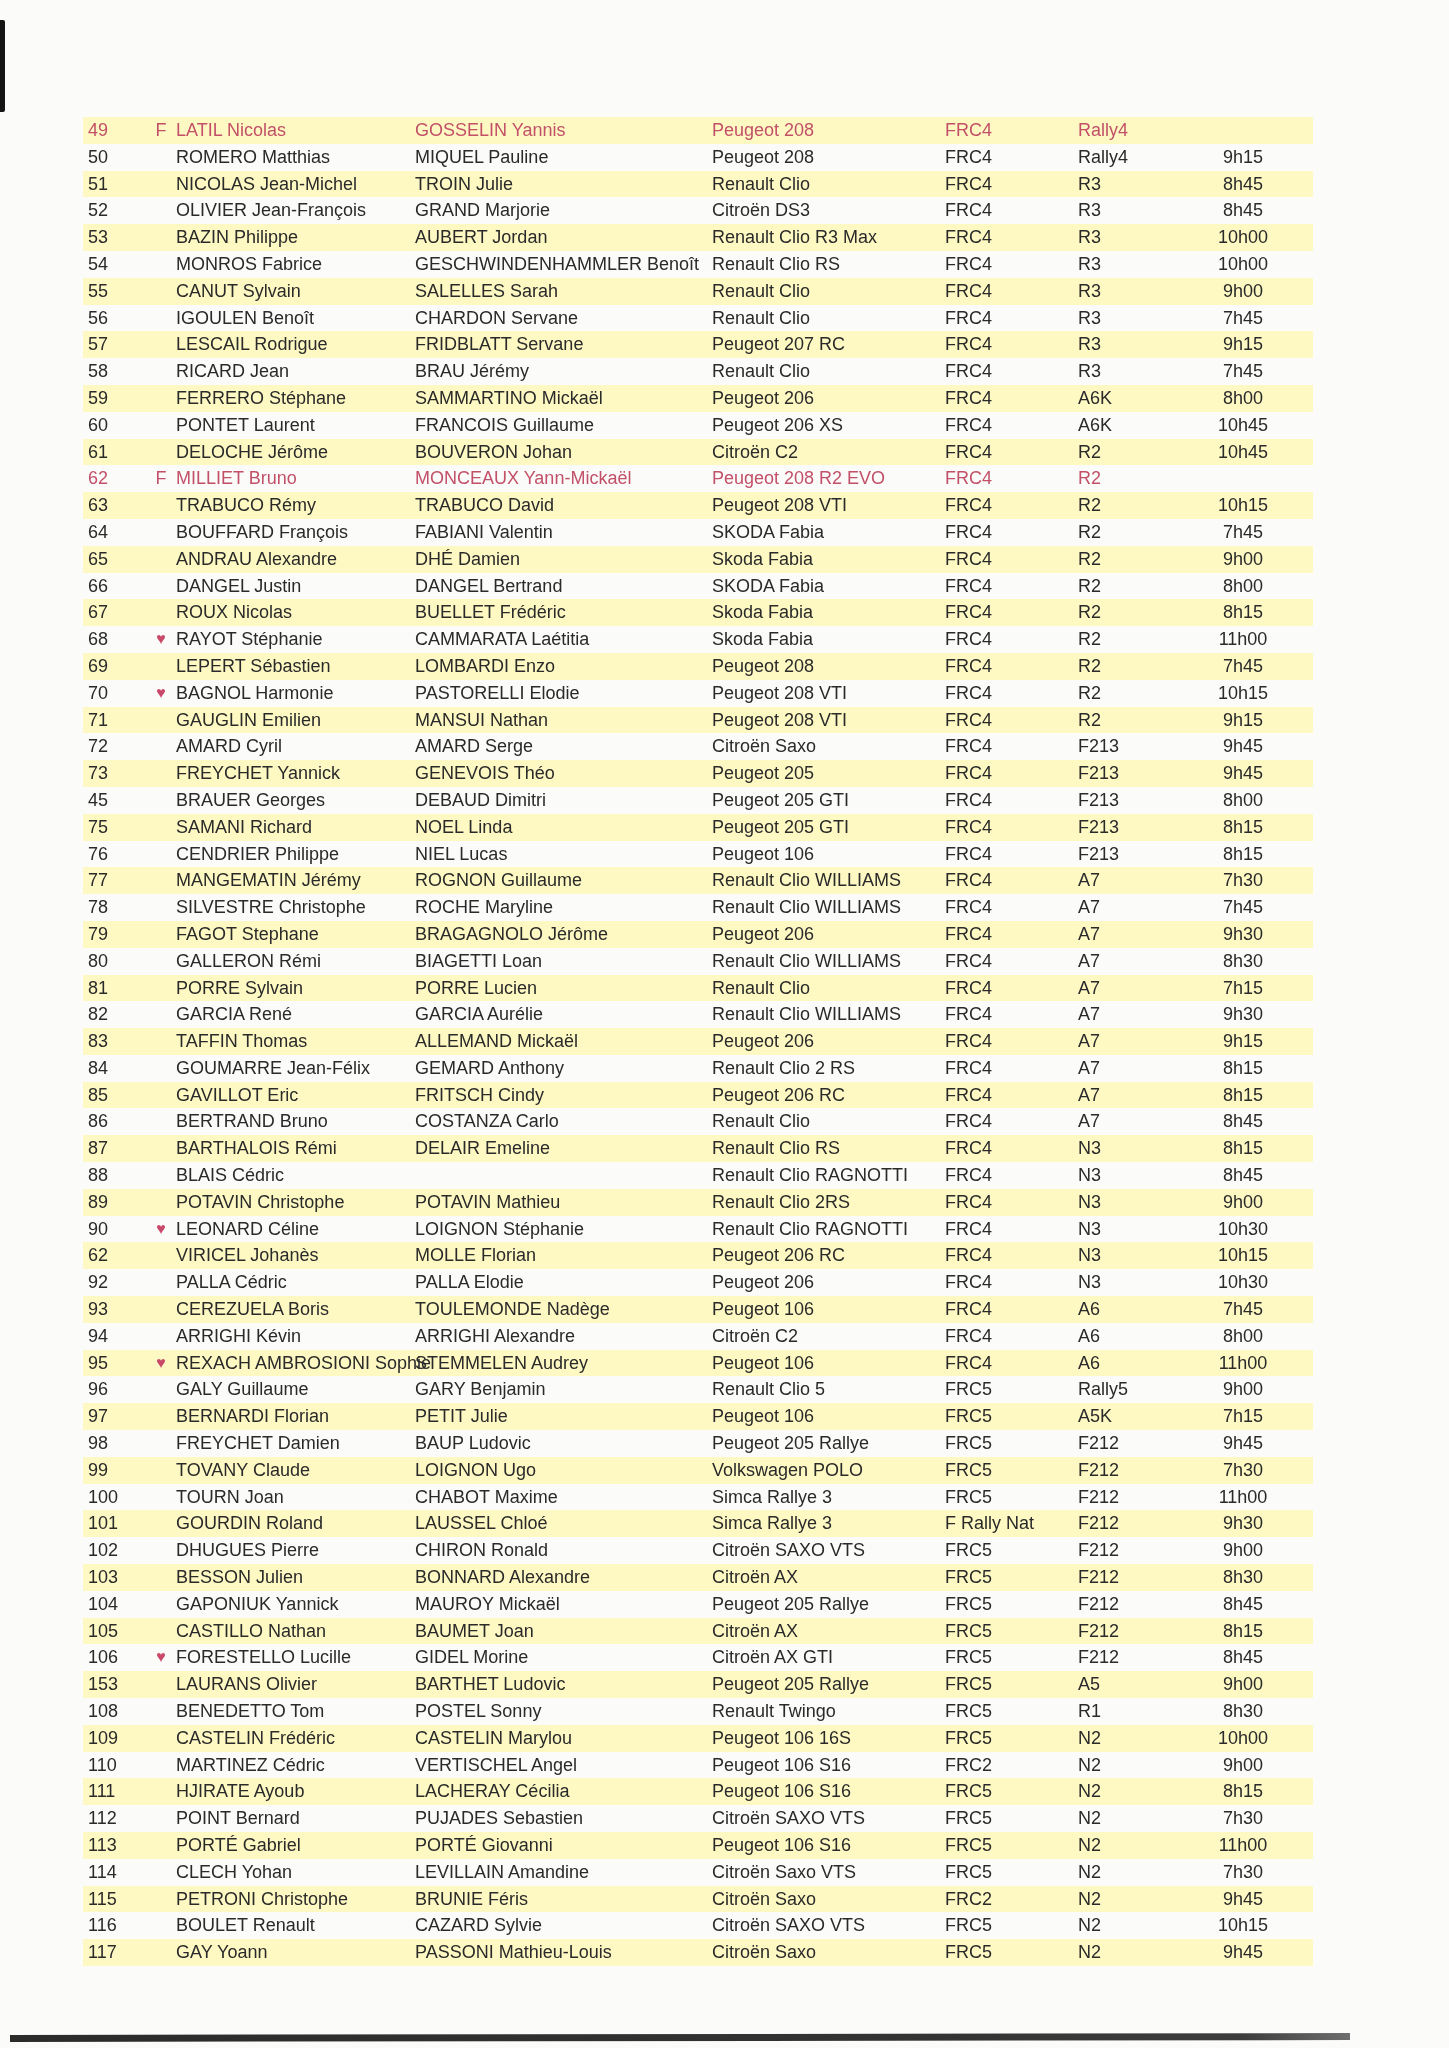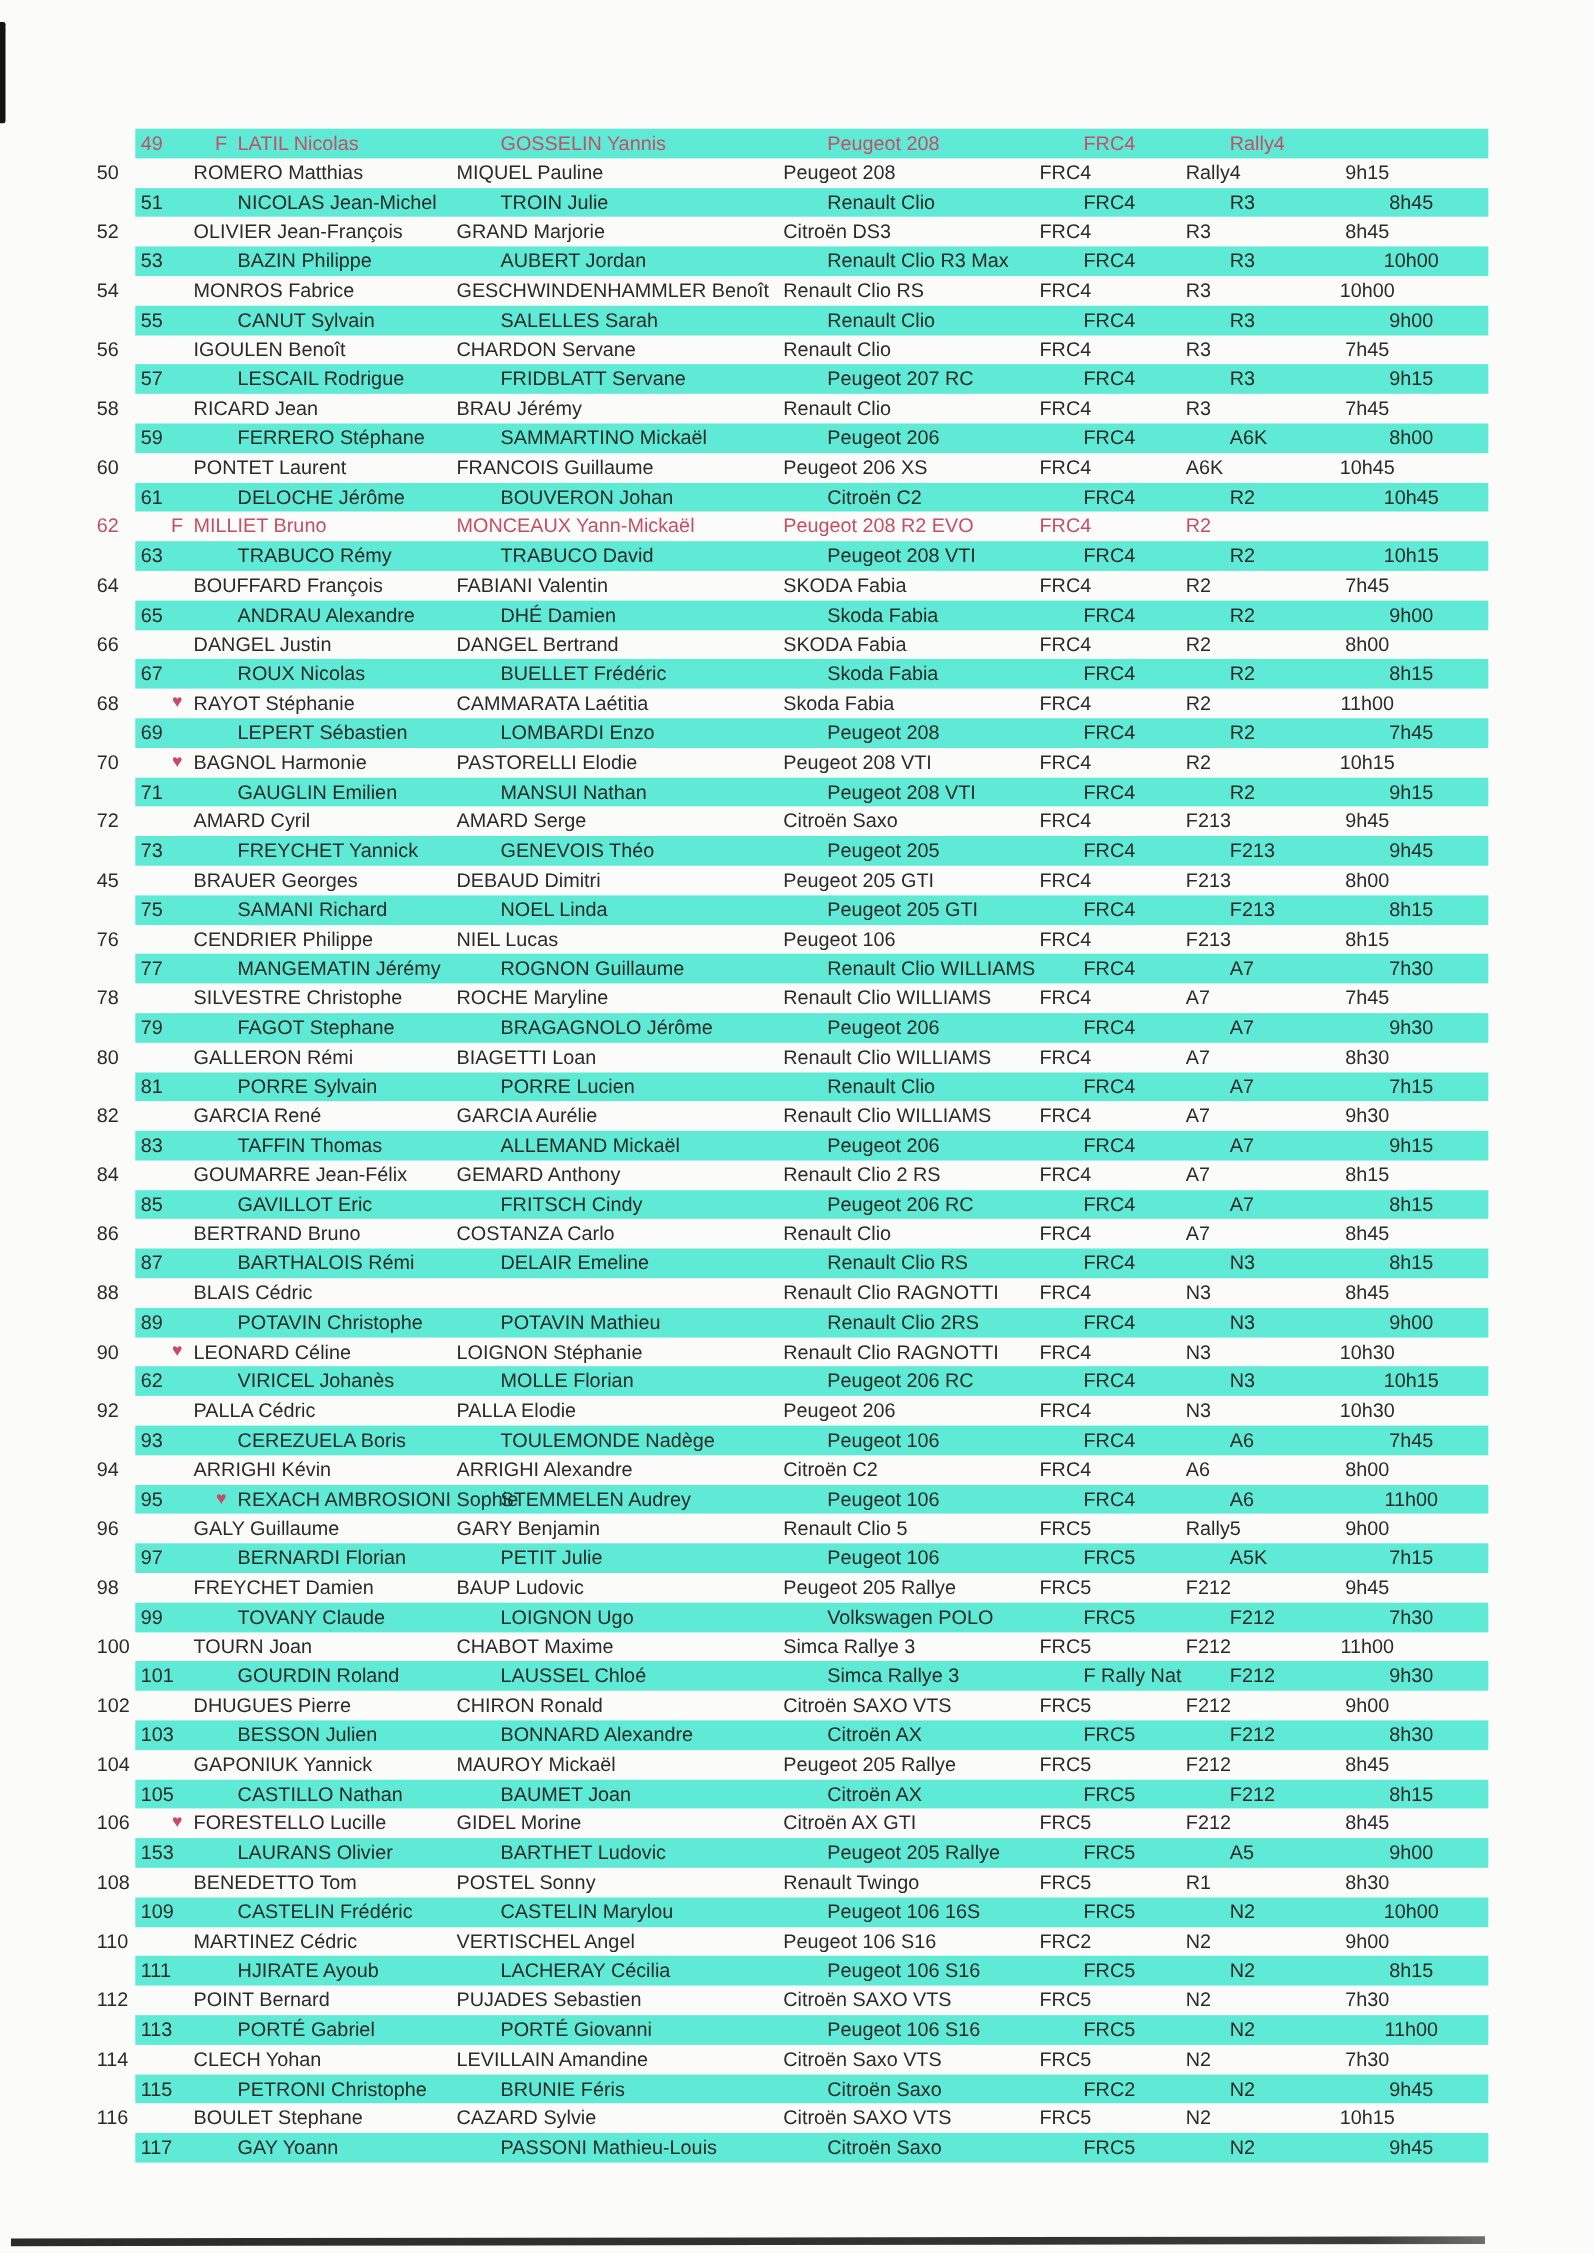--- a/index.html
+++ b/index.html
@@ -24,21 +24,21 @@
   }
   
   #entry-table{
     position:absolute;left:83px;top:117px;width:1230px;
   }
   .row{
     position:relative;width:1230px;height:26.8px;
     line-height:26.8px;font-size:18px;color:#2a2a2a;
     white-space:nowrap;
   }
-  .row.shade{background:#5eead4;margin-left:40px;}
+  .row.shade{background:#fef9c3;}
   .row.hl .c{color:#c25068;}
   .c{position:absolute;top:0;height:26.8px;}
   .c.num     {left:5px;   width:60px;}
   .c.marker  {left:64px;  width:28px; text-align:center; color:#c9496a;}
   .c.marker.heart{font-size:16px;}
   .c.driver  {left:93px;  width:240px; overflow:visible;}
   .c.codriver{left:332px; width:295px;}
   .c.car     {left:629px; width:231px;}
   .c.cls     {left:862px; width:131px;}
   .c.group   {left:995px; width:110px;}
@@ -716,21 +716,21 @@
     <span class="c driver">PETRONI Christophe</span>
     <span class="c codriver">BRUNIE Féris</span>
     <span class="c car">Citroën Saxo</span>
     <span class="c cls">FRC2</span>
     <span class="c group">N2</span>
     <span class="c time">9h45</span>
   </div>
       <div class="row">
     <span class="c num">116</span>
     <span class="c marker"></span>
-    <span class="c driver">BOULET Stephane</span>
+    <span class="c driver">BOULET Renault</span>
     <span class="c codriver">CAZARD Sylvie</span>
     <span class="c car">Citroën SAXO VTS</span>
     <span class="c cls">FRC5</span>
     <span class="c group">N2</span>
     <span class="c time">10h15</span>
   </div>
       <div class="row shade">
     <span class="c num">117</span>
     <span class="c marker"></span>
     <span class="c driver">GAY Yoann</span>

